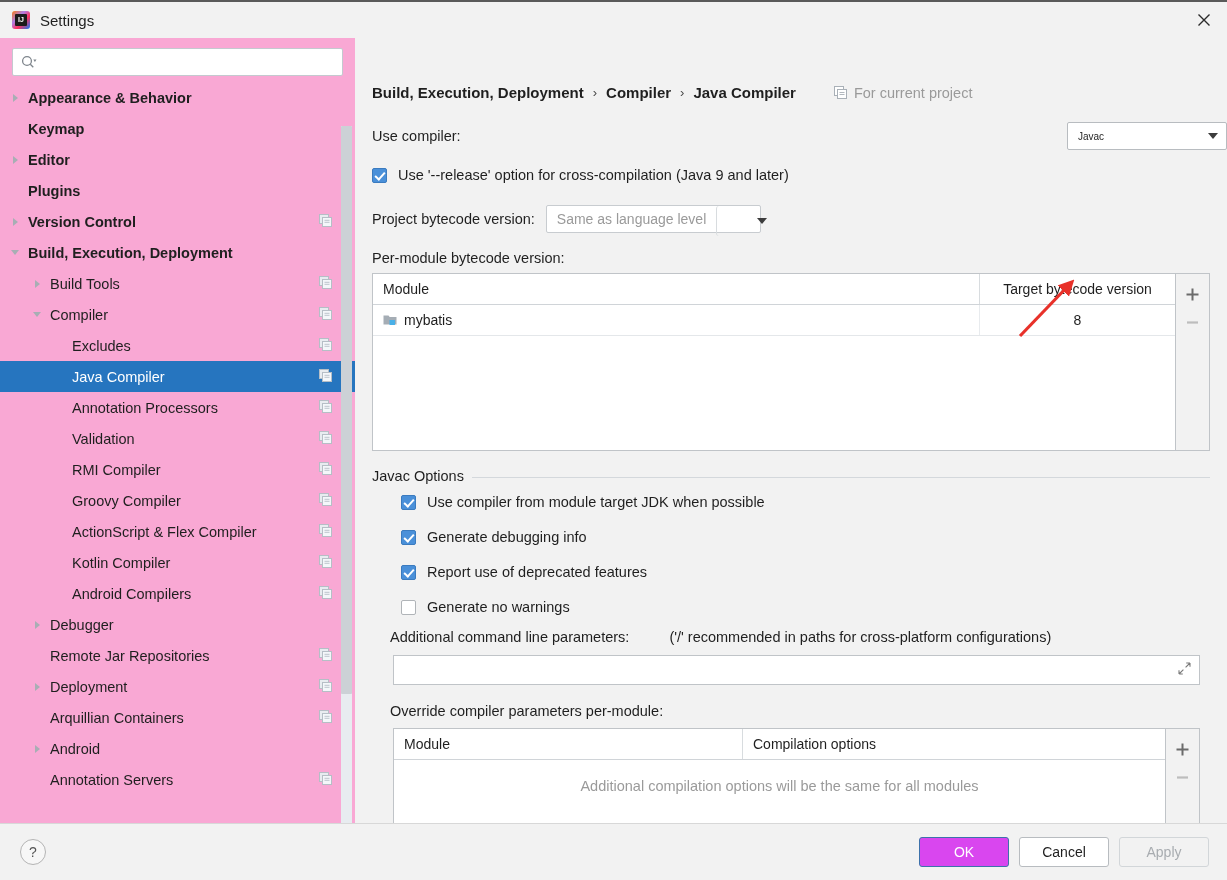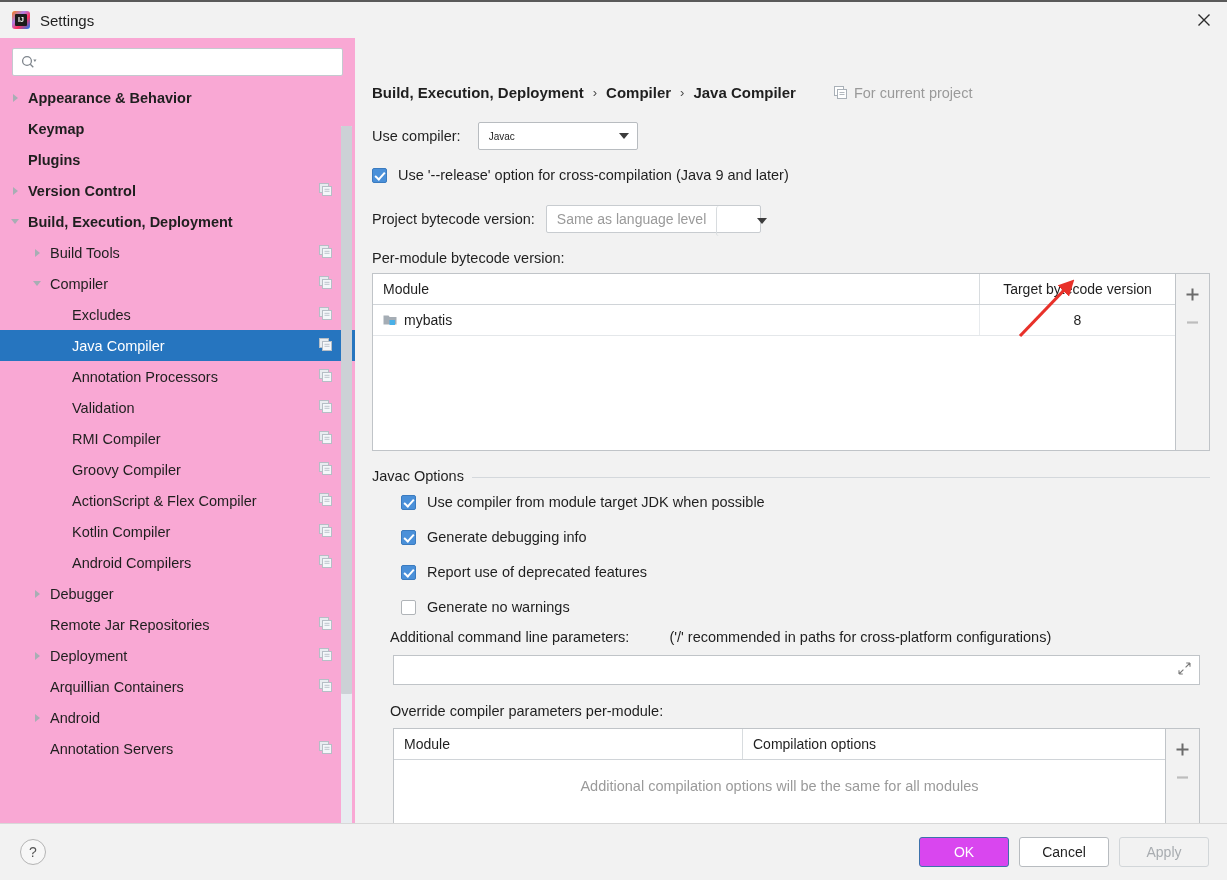--- a/index.html
+++ b/index.html
@@ -124,21 +124,21 @@
   }
   .for-proj {
     display: flex; align-items: center; margin-left: 38px;
     color: #9a9a9a; font-weight: normal; font-size: 14.5px;
   }
   .for-proj .ic { margin-right: 7px; display: flex; }
 
   .row { display: flex; align-items: center; }
   .fld-label { font-size: 14.5px; color: #1f1f1f; }
 
-  .use-compiler { margin: 21px 0 0 17px; }
+  .use-compiler { margin: 21px 0 0 17px; justify-content: space-between; }
   .combo {
     height: 28px; border: 1px solid #b8bcc0; background: #ffffff;
     border-radius: 2px; display: flex; align-items: center;
     padding: 0 0 0 10px; box-sizing: border-box; cursor: pointer;
   }
   .combo .val { font-size: 10px; flex: 1; }
   .combo .arrow-cell {
     width: 26px; display: flex; align-items: center; justify-content: center;
   }
   .tri-down {
@@ -294,20 +294,27 @@
             <span style="display:inline-block;width:8px"></span>
             <span class="tree-arrow">
               <span class="tri"></span>
             </span>
             <span class="tree-label bold" style="margin-left:6px">Appearance &amp; Behavior</span>
           </div>
           <div class="tree-row">
             <span style="display:inline-block;width:8px"></span>
             <span class="tree-arrow"></span>
             <span class="tree-label bold" style="margin-left:6px">Keymap</span>
+          </div>
+          <div class="tree-row">
+            <span style="display:inline-block;width:8px"></span>
+            <span class="tree-arrow">
+              <span class="tri"></span>
+            </span>
+            <span class="tree-label bold" style="margin-left:6px">Editor</span>
           </div>
           <div class="tree-row">
             <span style="display:inline-block;width:8px"></span>
             <span class="tree-arrow"></span>
             <span class="tree-label bold" style="margin-left:6px">Plugins</span>
           </div>
           <div class="tree-row">
             <span style="display:inline-block;width:8px"></span>
             <span class="tree-arrow">
               <span class="tri"></span>

